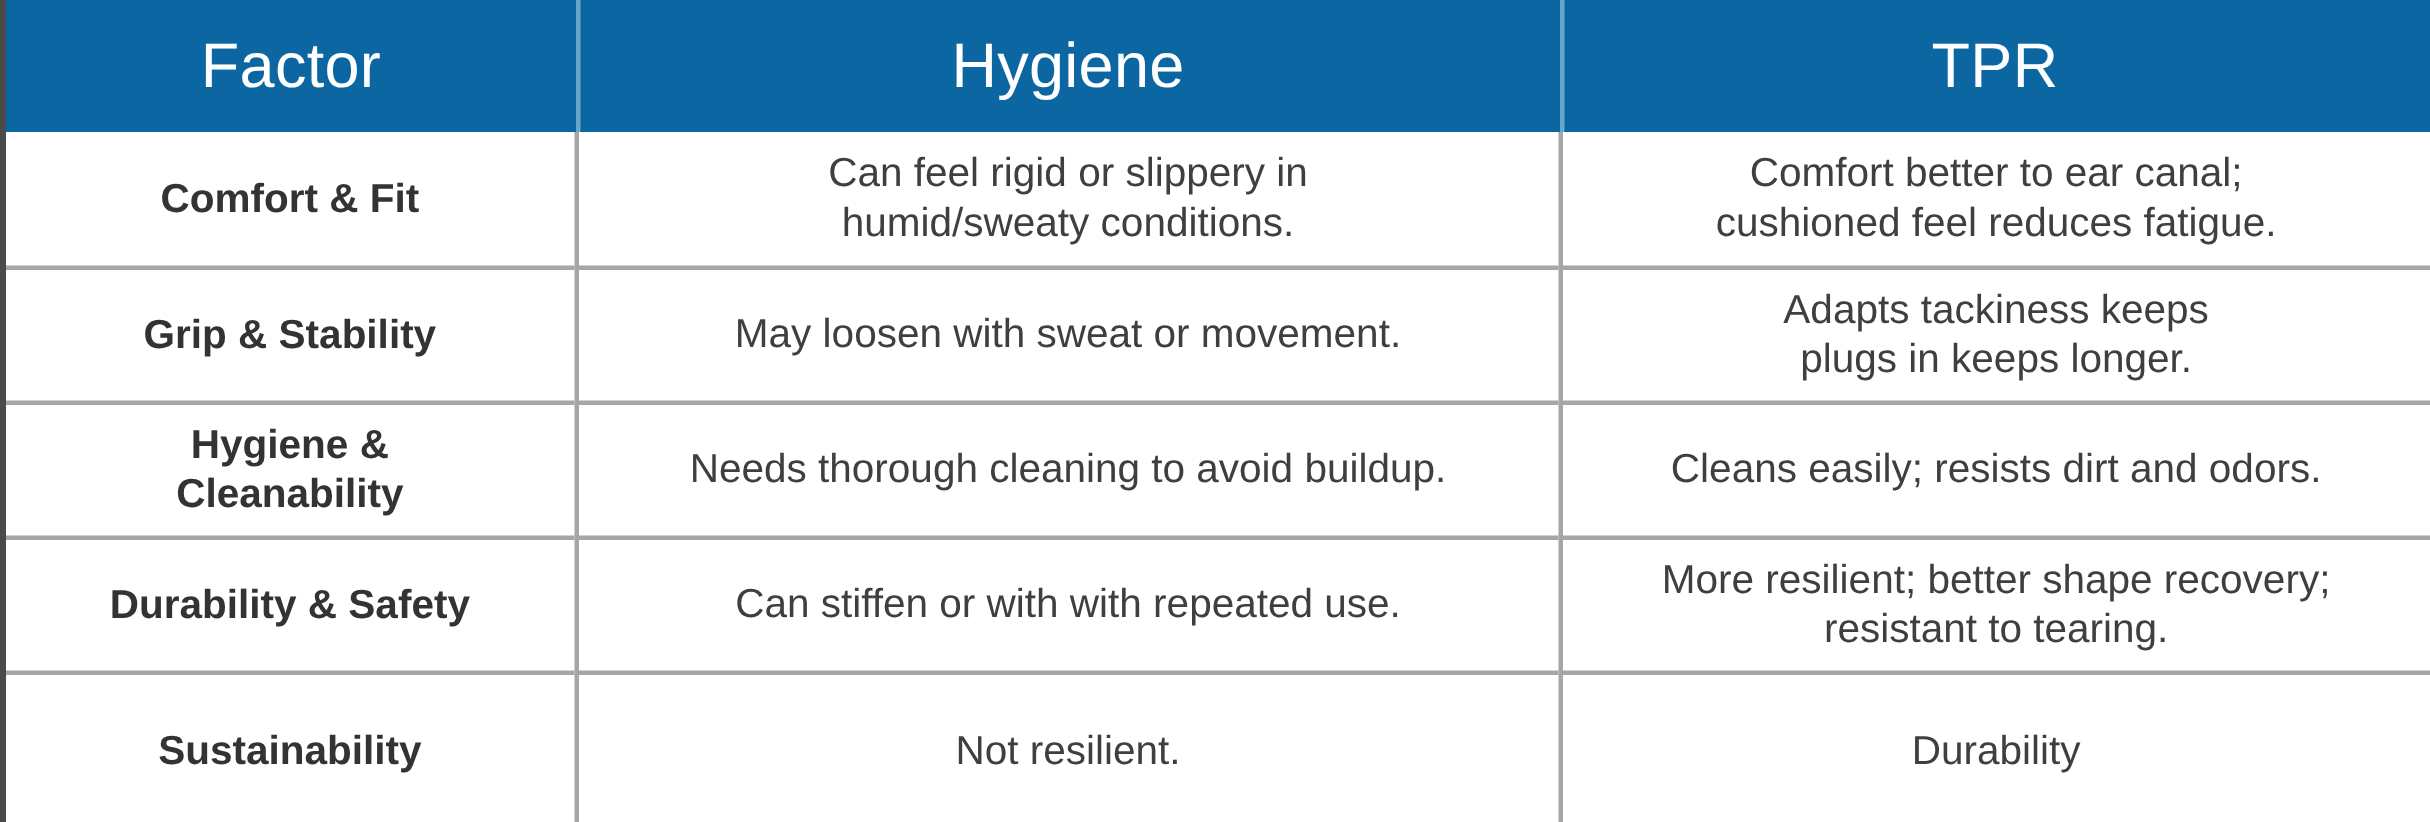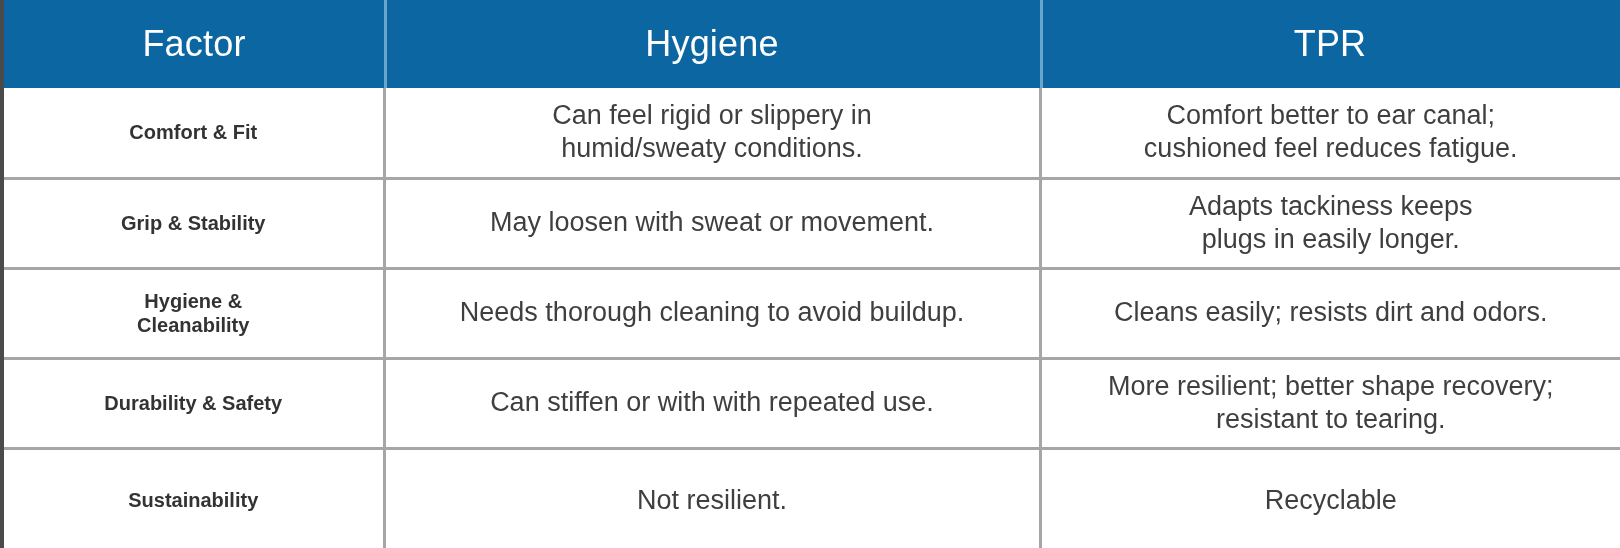--- a/index.html
+++ b/index.html
@@ -38,21 +38,21 @@
   col.c-silicone { width: 656px; }
   col.c-tpr      { width: 582px; }
 
   
   thead tr { height: 88px; }
 
   th.head {
     background: #0c66a1;
     color: #ffffff;
     font-weight: 400;
-    font-size: 36px;
+    font-size: 42px;
     line-height: 1.05;
     text-align: center;
     vertical-align: middle;
     padding: 0 8px;
     border: 0;
     letter-spacing: 0.2px;
   }
   th.head.sep-left {
     box-shadow: inset 3px 0 0 0 #6aa5cb;
   }
@@ -64,21 +64,21 @@
   tbody td {
     border-top: 3px solid #a6a6a6;
     vertical-align: middle;
     text-align: center;
     padding: 6px 14px;
     color: #3a3a3a;
     background: #ffffff;
   }
 
   td.factor {
-    font-size: 20px;
+    font-size: 27px;
     font-weight: bold;
     line-height: 1.22;
     color: #333333;
     padding-left: 10px;
     padding-right: 10px;
   }
 
   td.detail {
     font-size: 27px;
     font-weight: 400;
@@ -141,21 +141,21 @@
           </span>
         </td>
         <td class="detail">
           <span class="cell-text">
             <span class="ln">May loosen with sweat or movement.</span>
           </span>
         </td>
         <td class="detail">
           <span class="cell-text">
             <span class="ln">Adapts tackiness keeps</span>
-            <span class="ln">plugs in easily longer.</span>
+            <span class="ln">plugs in keeps longer.</span>
           </span>
         </td>
       </tr>
 
       <tr>
         <td class="factor">
           <span class="cell-text">
             <span class="ln">Hygiene &amp;</span>
             <span class="ln">Cleanability</span>
           </span>
@@ -197,20 +197,20 @@
             <span class="ln">Sustainability</span>
           </span>
         </td>
         <td class="detail">
           <span class="cell-text">
             <span class="ln">Not resilient.</span>
           </span>
         </td>
         <td class="detail">
           <span class="cell-text">
-            <span class="ln">Recyclable</span>
+            <span class="ln">Durability</span>
           </span>
         </td>
       </tr>
 
     </tbody>
   </table>
 </div>
 
 </body></html>

